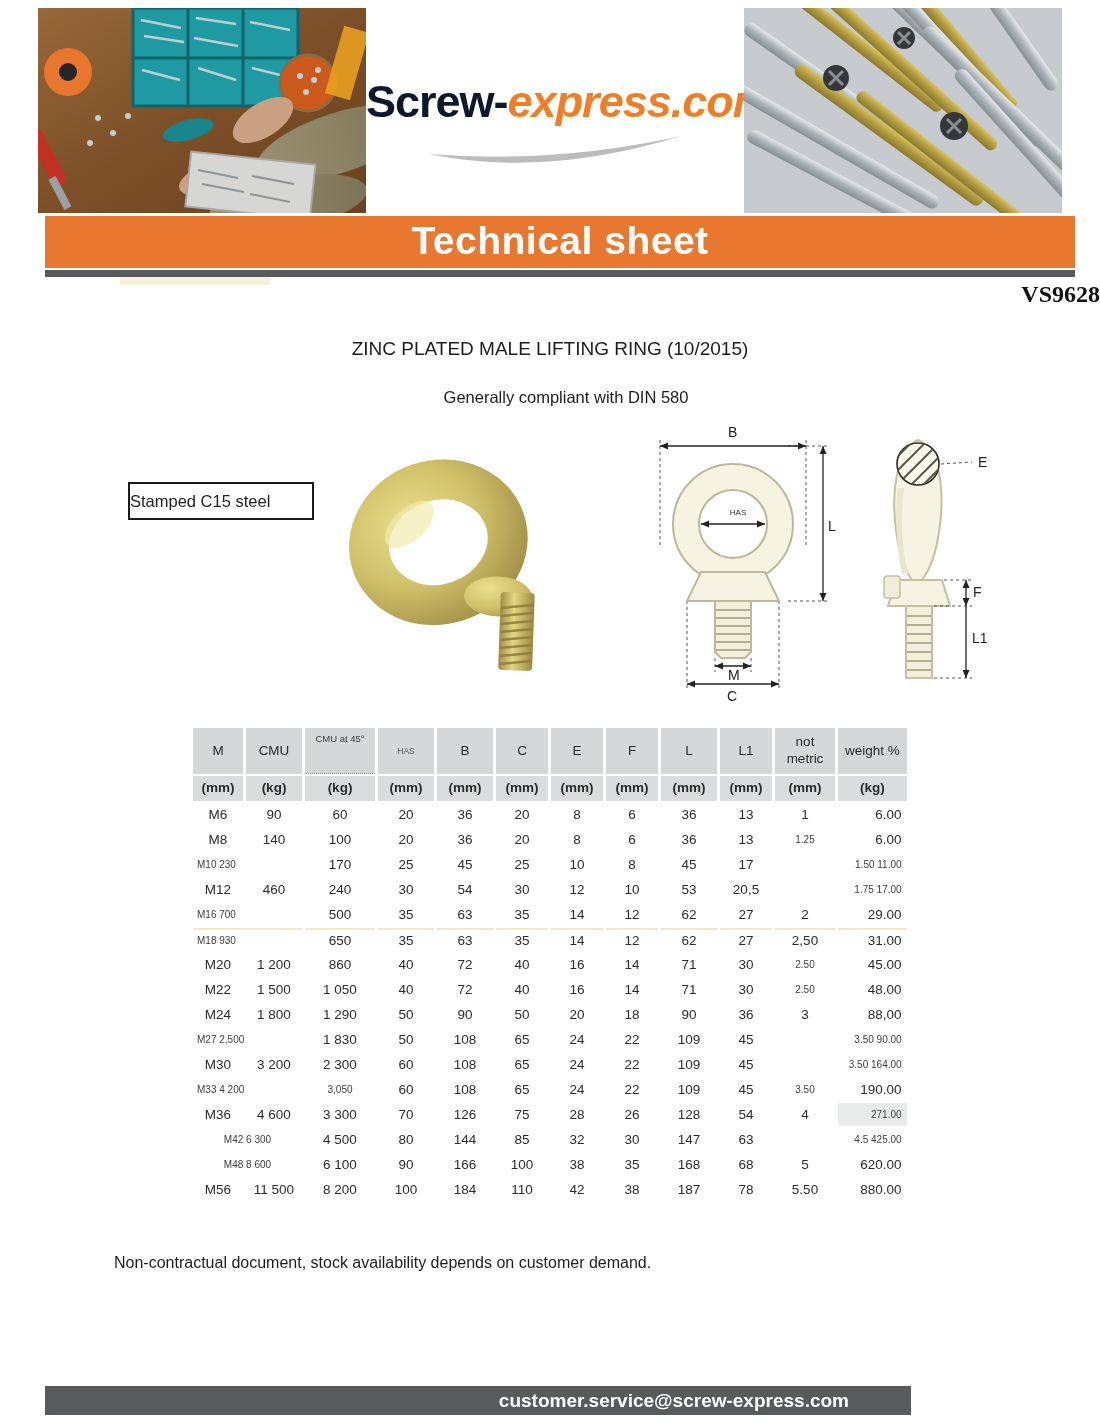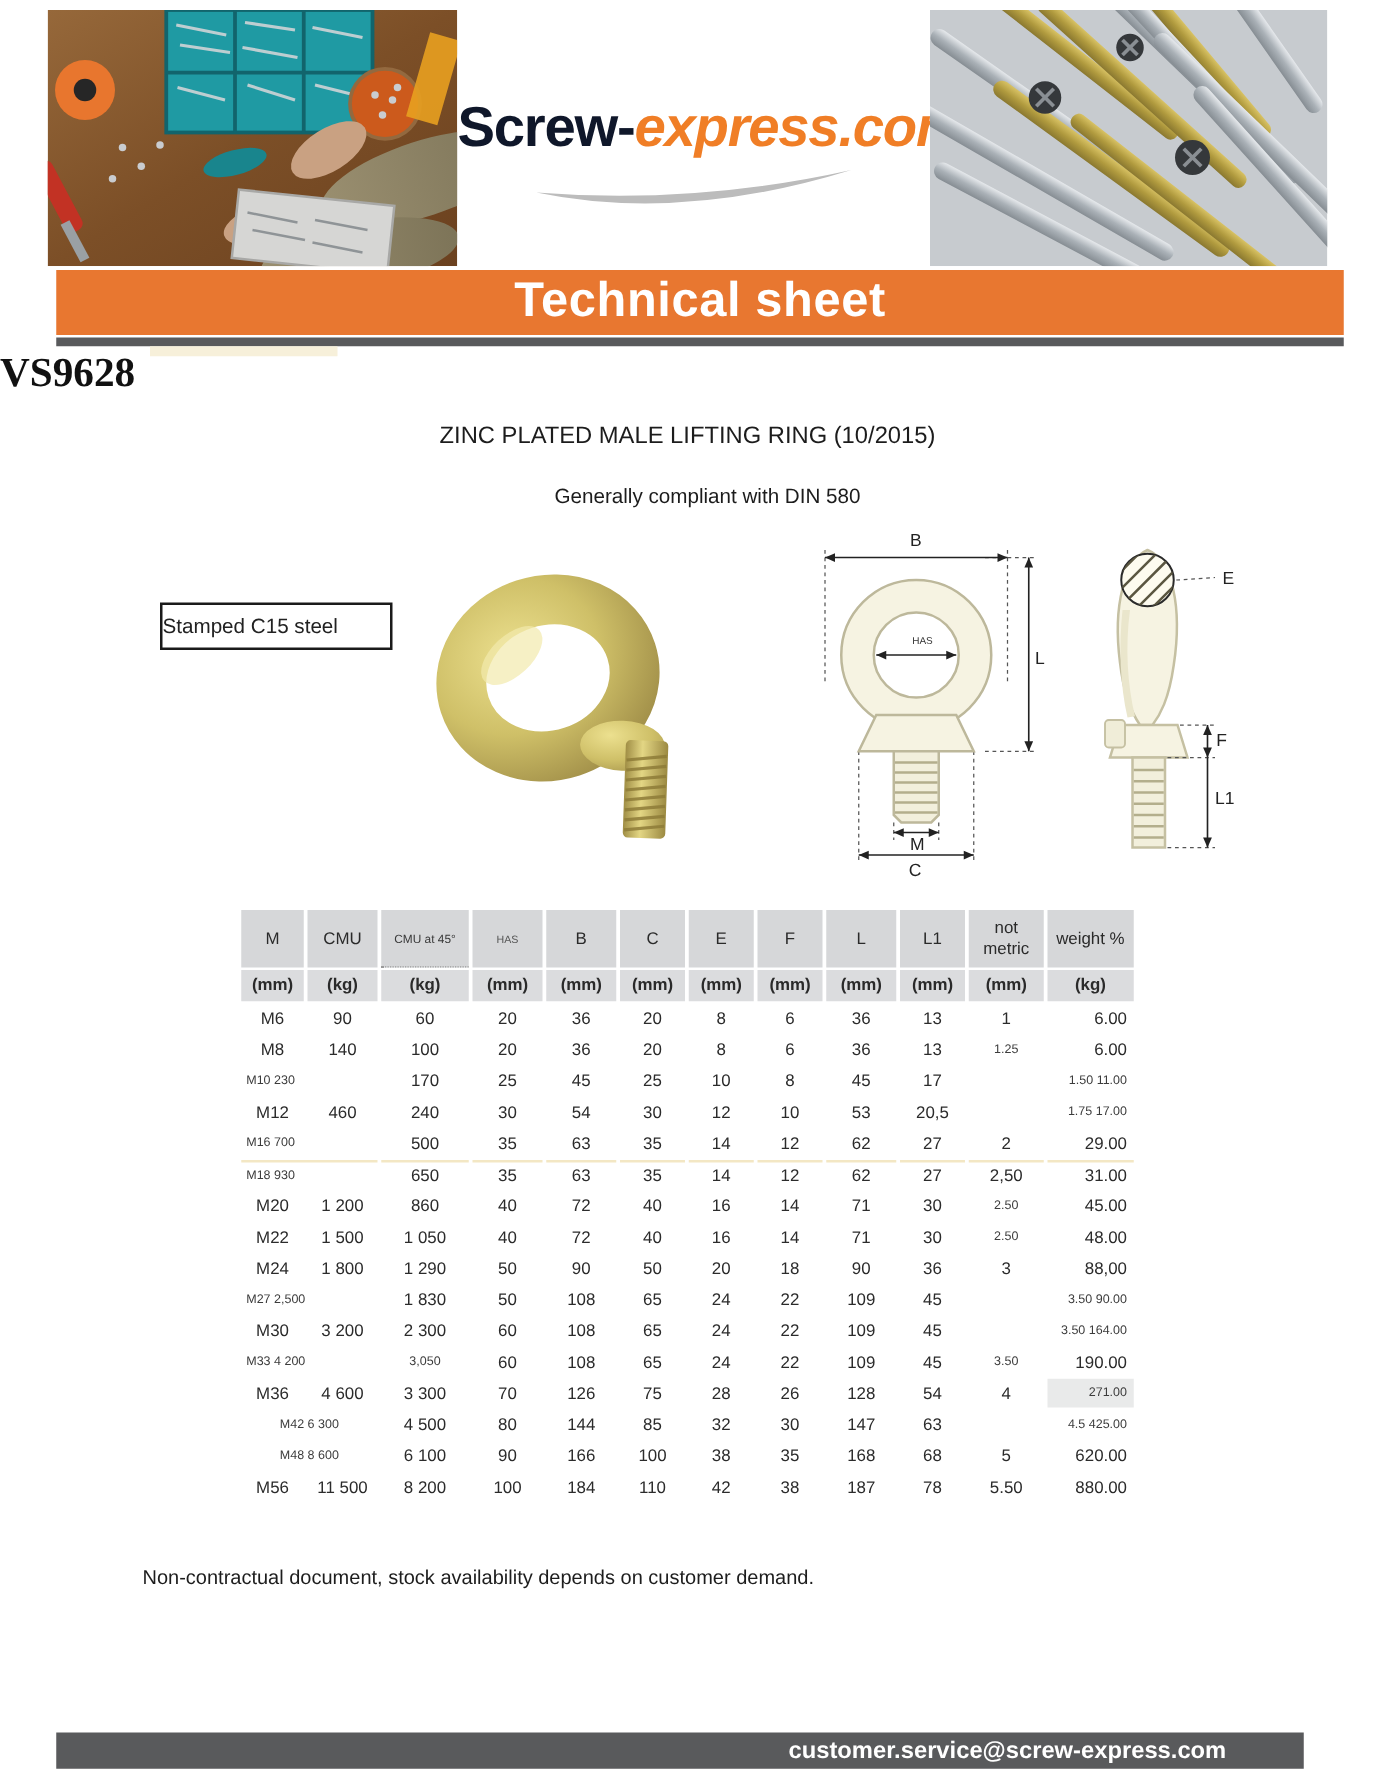--- a/index.html
+++ b/index.html
@@ -14,50 +14,50 @@
   .logo-text { margin-top:68px; font-size:45px; font-weight:bold; letter-spacing:-1px; white-space:nowrap; }
   .logo-prefix { color:#0f172a; }
   .logo-suffix { color:#f07e26; font-style:italic; }
   .swoosh { display:block; margin:2px auto 0; }
 
   .banner { position:absolute; left:45px; top:216px; width:1030px; height:52px; background:#e87730; color:#fff;
             text-align:center; font-weight:bold; font-size:39px; line-height:50px; letter-spacing:0.5px; }
   .divider { position:absolute; left:45px; top:270px; width:1030px; height:7px; background:#595a5c; }
   .artifact-strip { position:absolute; left:120px; top:277px; width:150px; height:8px; background:#f6edd3; opacity:.85; }
 
-  .code-title { position:absolute; left:0; top:281px; width:1100px; text-align:left;
-                font-family:"Liberation Serif", serif; font-weight:bold; font-size:33px; color:#111; }
+  .code-title { position:absolute; left:0; top:281px; width:1100px; text-align:right;
+                font-family:"Liberation Serif", serif; font-weight:bold; font-size:24px; color:#111; }
   .product-name { position:absolute; left:0; top:338px; width:1100px; text-align:center; font-size:19px; color:#1c1c1c; }
   .compliance { position:absolute; left:16px; top:388px; width:1100px; text-align:center; font-size:16.5px; color:#1c1c1c; }
 
   .material-box { position:absolute; left:128px; top:482px; width:186px; height:38px; background:#fff;
                   border:2px solid #1a1a1a; text-align:left; font-size:16.5px; line-height:34px; color:#222; }
 
   .product-photo { position:absolute; left:340px; top:445px; width:245px; height:250px; }
   .diagram-front { position:absolute; left:638px; top:426px; width:200px; height:285px; }
   .diagram-side  { position:absolute; left:860px; top:428px; width:135px; height:290px; }
   .dlabel { position:absolute; font-size:14px; color:#222; }
   .dlabel.xs { font-size:8px; color:#333; }
 
   
   .spec-table { position:absolute; left:190px; top:726px; border-collapse:separate; border-spacing:3px 2px; }
   .spec-table th { background:#d6d7d9; font-weight:normal; font-size:13.5px; color:#2a2a2a;
                    height:46px; vertical-align:middle; text-align:center; line-height:1.25; padding:0 2px; }
-  .spec-table th.smh { font-size:9.5px; vertical-align:top; padding-top:18px; color:#3a3a3a; border-bottom:1px dotted #9a9a9a; }
+  .spec-table th.smh { font-size:9.5px; vertical-align:top; padding-top:5px; color:#3a3a3a; border-bottom:1px dotted #9a9a9a; }
   .spec-table th.xsh { font-size:8.5px; color:#555; }
   .spec-table tr.units th { height:25px; font-weight:bold; font-size:13.5px; background:#dbdcde; vertical-align:middle; border-bottom:none; }
   .spec-table td { background:#fff; height:23px; text-align:center; font-size:13.5px; color:#2b2b2b; vertical-align:middle; }
   .spec-table td:last-child { text-align:right; padding-right:5px; }
   .spec-table td.sm { font-size:10px; color:#3c3c3c; }
   .spec-table td.left { text-align:left; padding-left:4px; }
   .spec-table td.shade { background:#e9eaea;padding-left:33px; }
   .spec-table tbody tr:nth-child(6) td { border-top:2px solid #f3e7c4; }
 
   .footer-note { position:absolute; left:114px; top:1254px; font-size:16px; color:#1d1d1d; }
-  .bottom-bar { position:absolute; left:45px; top:1386px; width:998px; height:29px; background:#595a5c;
+  .bottom-bar { position:absolute; left:45px; top:1386px; width:866px; height:29px; background:#595a5c;
                 color:#fff; font-weight:bold; font-size:19px; line-height:29px; text-align:right; padding-right:62px; }
 </style>
 </head>
 <body>
 
 <div class="page">
 
   <div class="photo photo-left">
     <svg width="328" height="205" viewBox="0 0 328 205">
       <defs>

